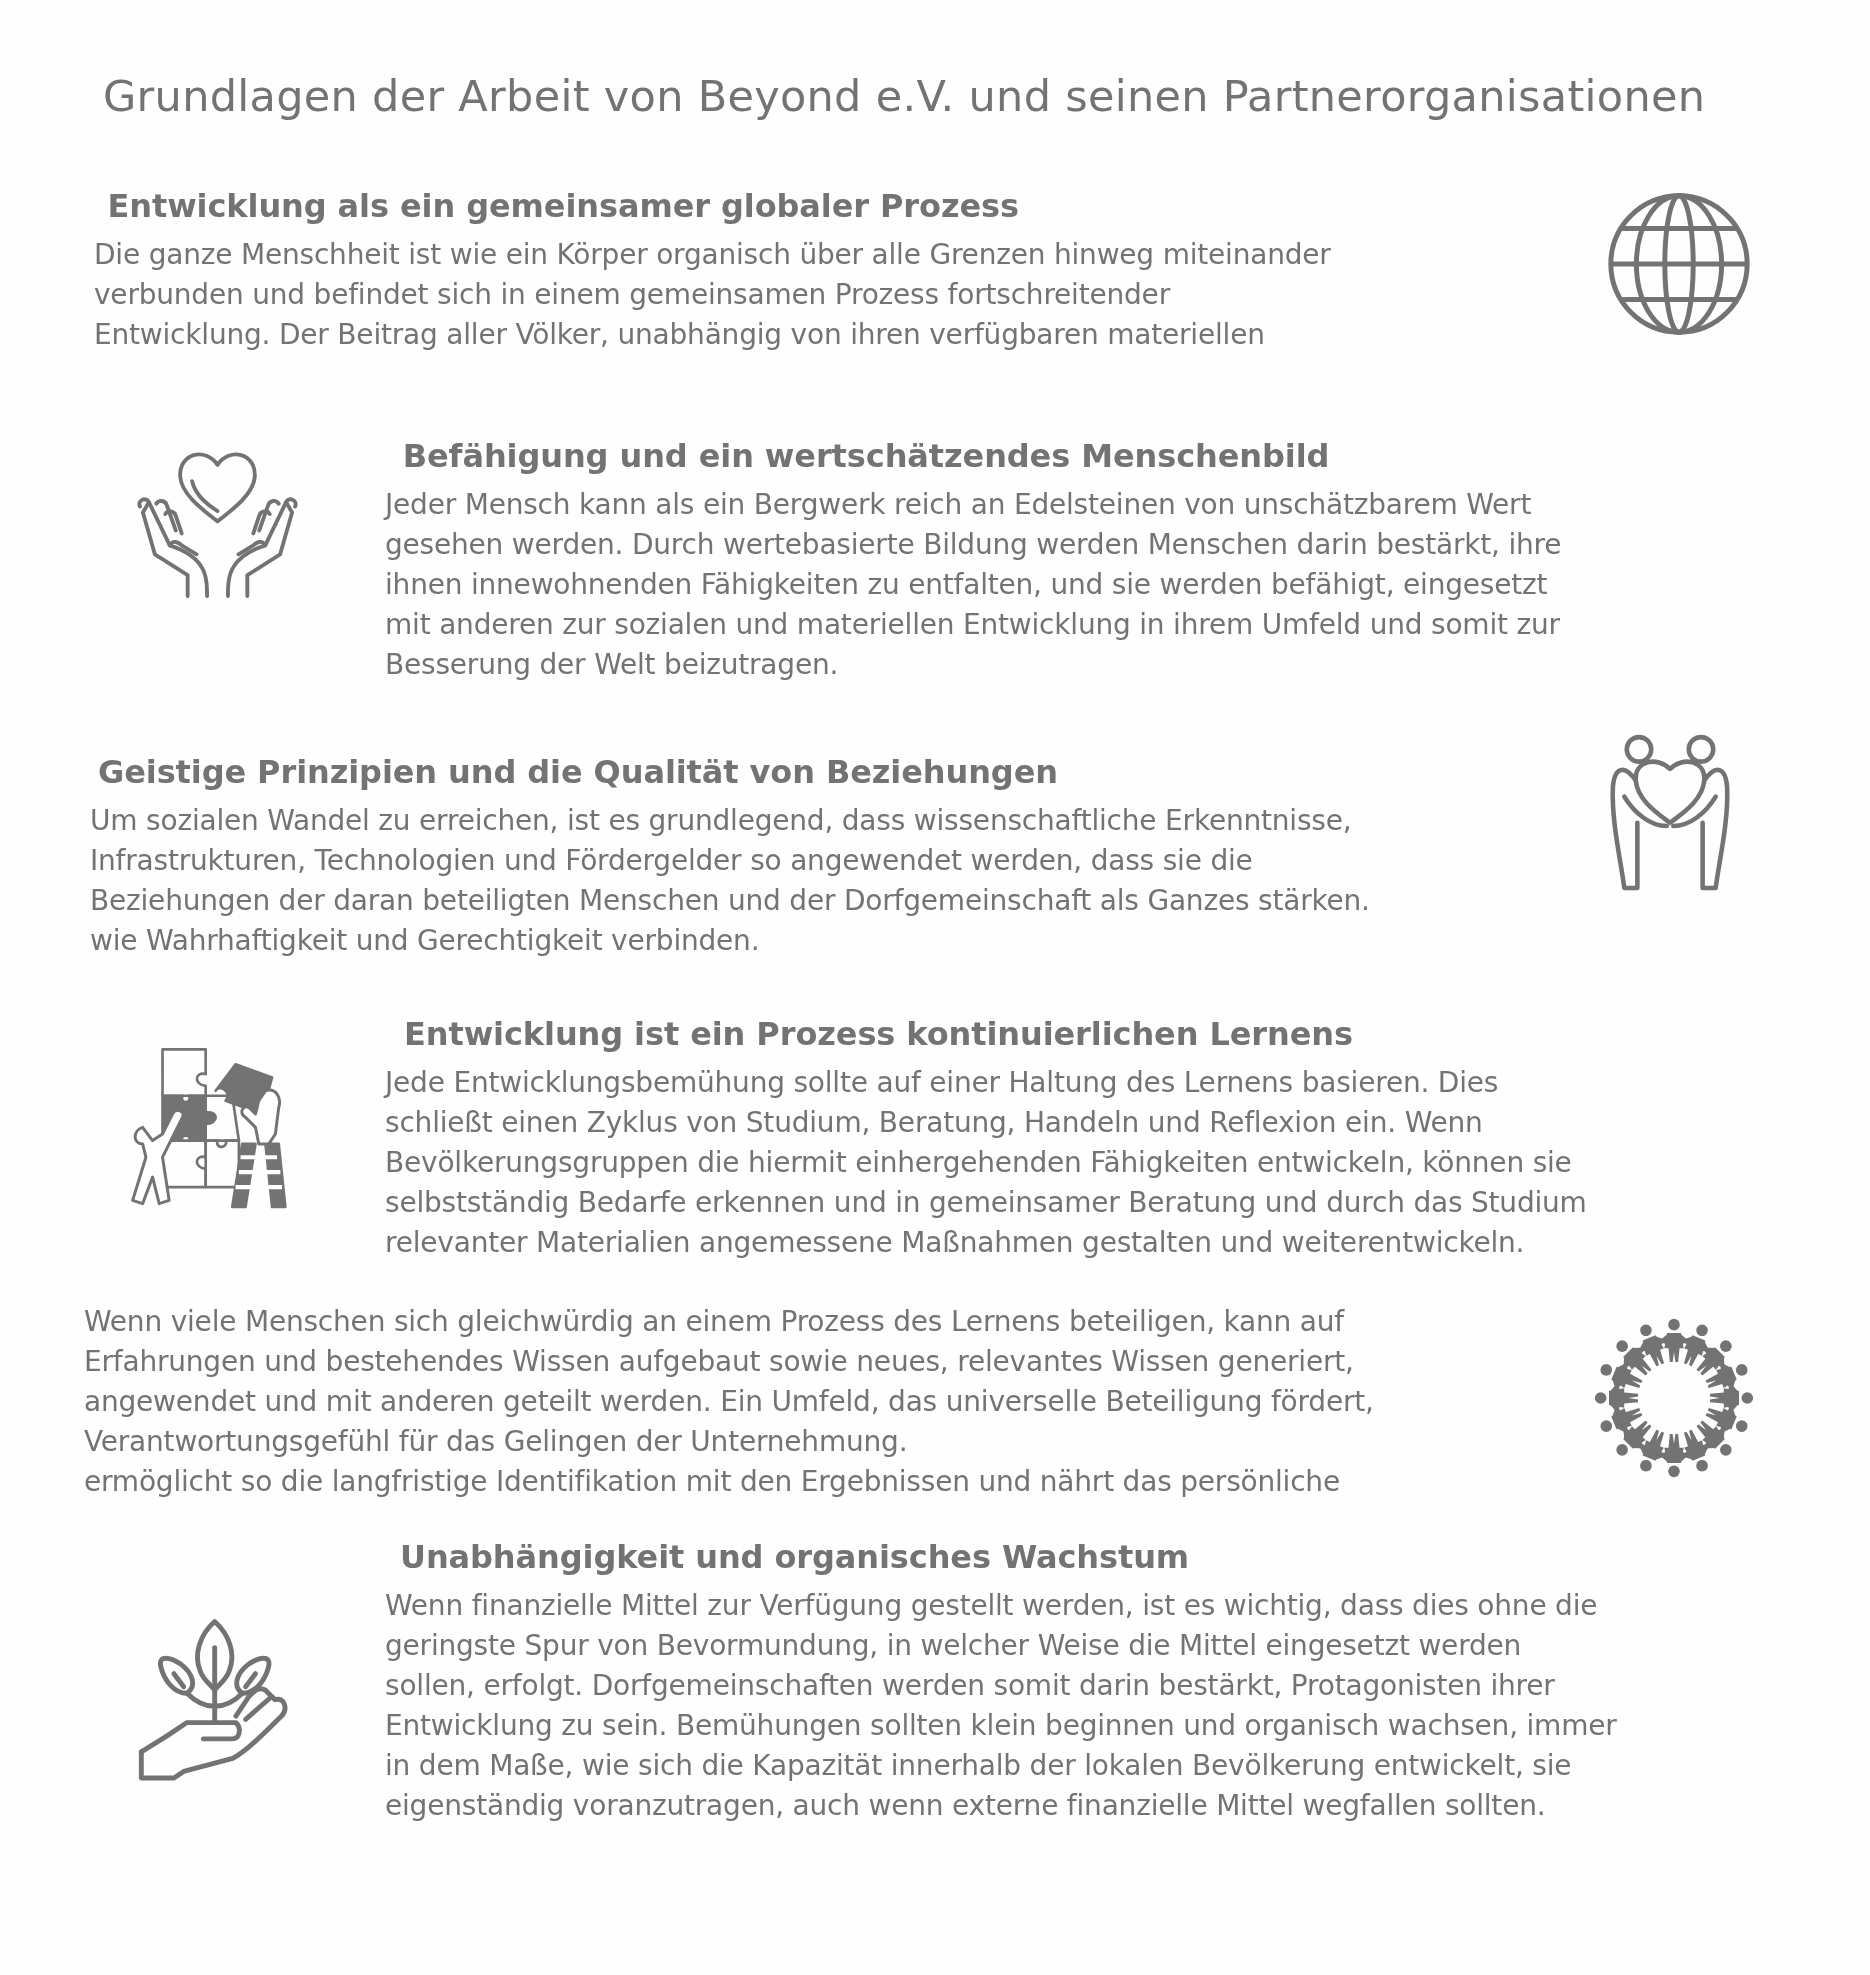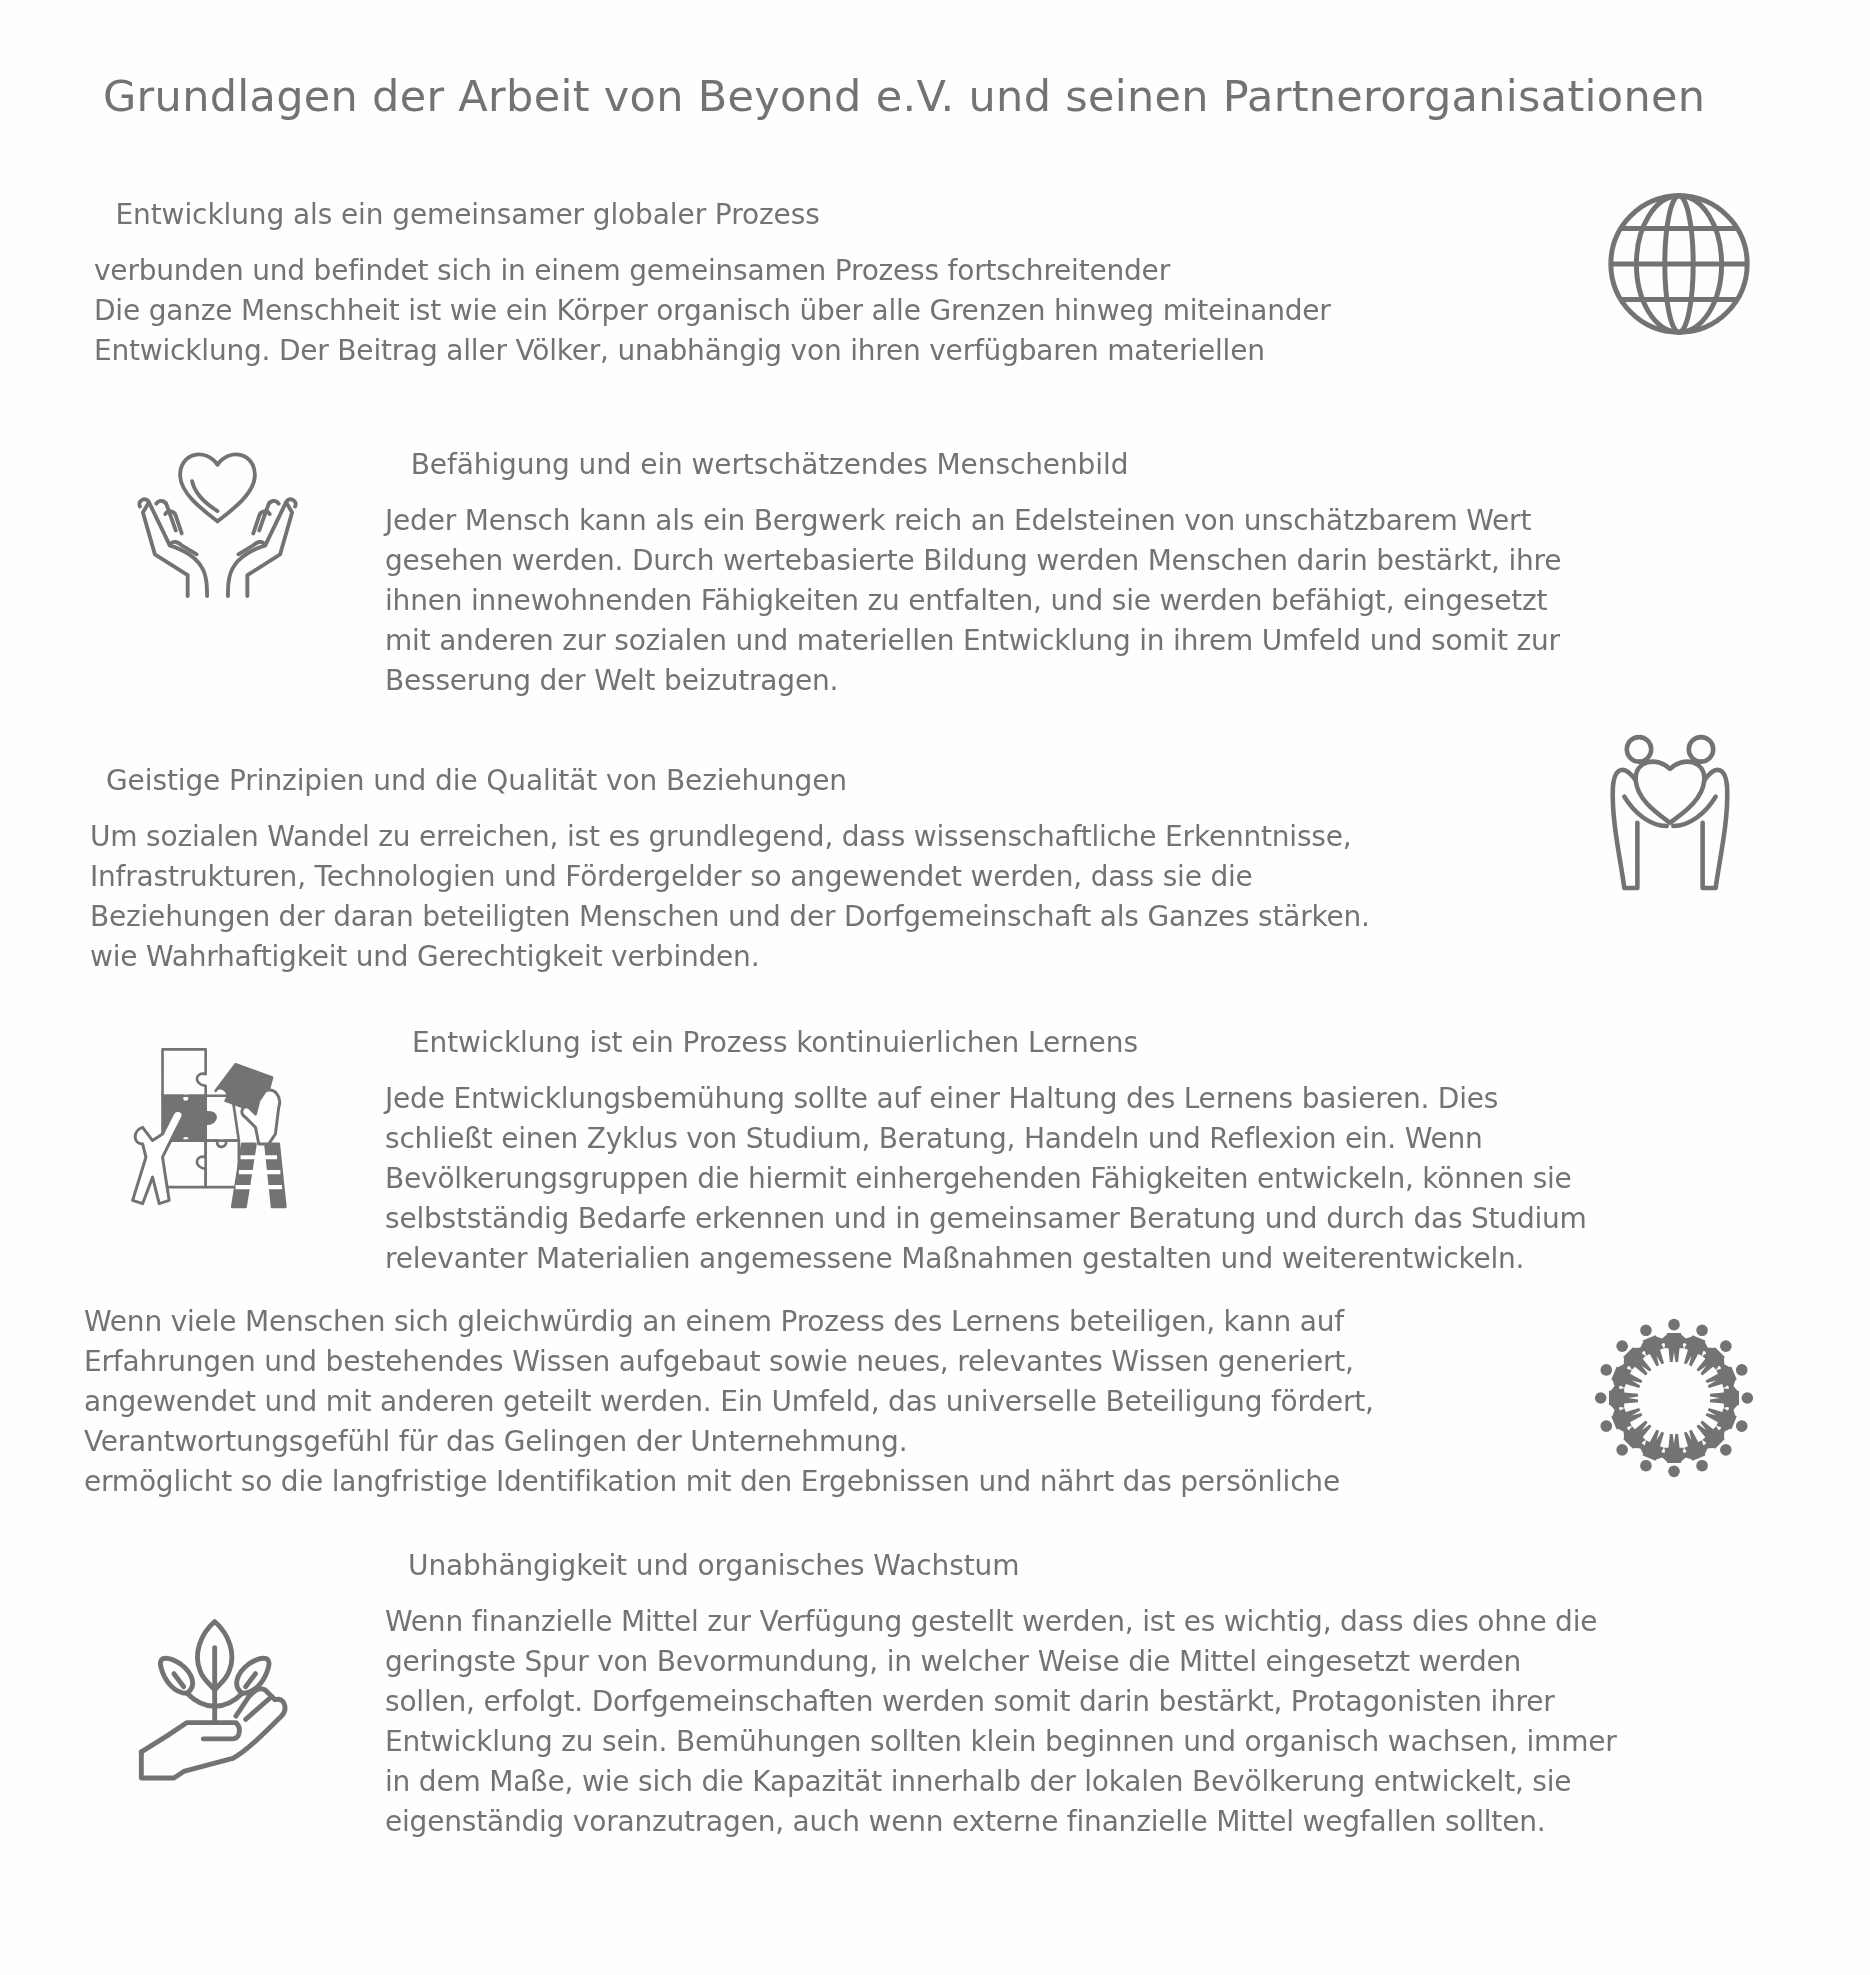--- a/index.html
+++ b/index.html
@@ -1,36 +1,36 @@
 <!DOCTYPE html>
 <html style="font-size:11px"><head>
 <meta charset="utf-8">
 <style>
   html, body { margin: 0; padding: 0; background: #fefefe; }
   body { width: 1871px; height: 1975px; position: relative; overflow: hidden;
          font-family: "DejaVu Sans", sans-serif; color: #737373; }
   .page-title { position: absolute; left: 95px; top: 63px; font-size: 43px; letter-spacing: 0.3px;
                 white-space: nowrap; font-weight: normal; margin: 8px; }
   .section { position: absolute; }
-  .sec-heading { font-size: 28px; white-space: nowrap; margin: 16px; line-height: 41px; font-weight: normal; letter-spacing: -0.1px; }
+  .sec-heading { font-size: 32px; white-space: nowrap; margin: 8px; line-height: 41px; font-weight: bold; letter-spacing: -0.1px; }
   .sec-body { margin-top: 4.1px; }
   .sec-line { font-size: 28px; line-height: 40px; white-space: nowrap; letter-spacing: -0.2px; display: block; }
   .icon { position: absolute; }
   .icon svg { width: 100%; height: 100%; display: block; overflow: visible; }
 </style>
 </head>
 <body>
 
 <h1 class="page-title">Grundlagen der Arbeit von Beyond e.V. und seinen Partnerorganisationen</h1>
 
 <div class="section" style="left:94px; top:178px;">
   <h2 class="sec-heading" style="padding-left:5.5px">Entwicklung als ein gemeinsamer globaler Prozess</h2>
   <div class="sec-body">
+    <span class="sec-line">Die ganze Menschheit ist wie ein Körper organisch über alle Grenzen hinweg miteinander</span>
     <span class="sec-line">verbunden und befindet sich in einem gemeinsamen Prozess fortschreitender</span>
-    <span class="sec-line">Die ganze Menschheit ist wie ein Körper organisch über alle Grenzen hinweg miteinander</span>
     <span class="sec-line">Entwicklung. Der Beitrag aller Völker, unabhängig von ihren verfügbaren materiellen</span>
   </div>
 </div>
 <div class="icon" style="left:1608px; top:193px; width:142px; height:142px;">
   <svg viewBox="0 0 100 100" fill="none" stroke="#737373" stroke-width="3.5">
     <circle cx="50" cy="50" r="48"></circle>
     <ellipse cx="50" cy="50" rx="10" ry="48"></ellipse>
     <ellipse cx="50" cy="50" rx="30" ry="48"></ellipse>
     <line x1="2" y1="50" x2="98" y2="50"></line>
     <line x1="9" y1="25" x2="91" y2="25"></line>

